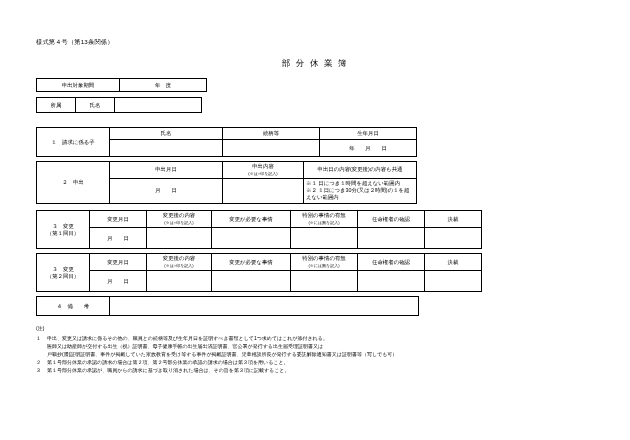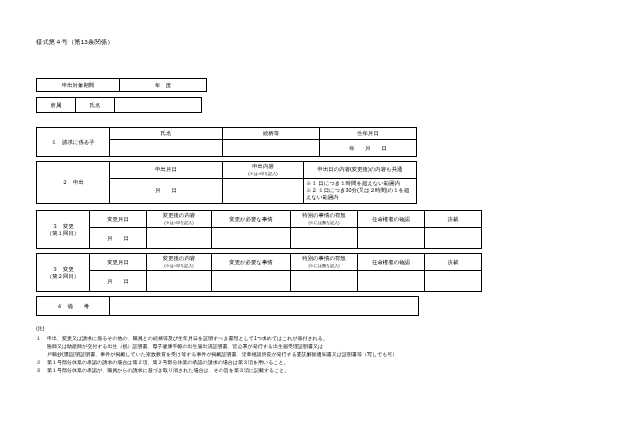--- a/index.html
+++ b/index.html
@@ -105,20 +105,21 @@
   .vcenter-sub {
     display: block;
   }
 </style>
 </head>
 <body>
 
 <div class="page">
 
   <div class="form-no">様式第４号（第13条関係）</div>
+  <div class="doc-title">部 分 休 業 簿</div>
 
   <table class="grid" id="t-period">
     <tbody>
         <tr>
       <td class="c" style="width:78px;">申出対象期間</td>
       <td class="c" style="width:82px;">年　度</td>
     </tr>
   </tbody>
     </table>
 

